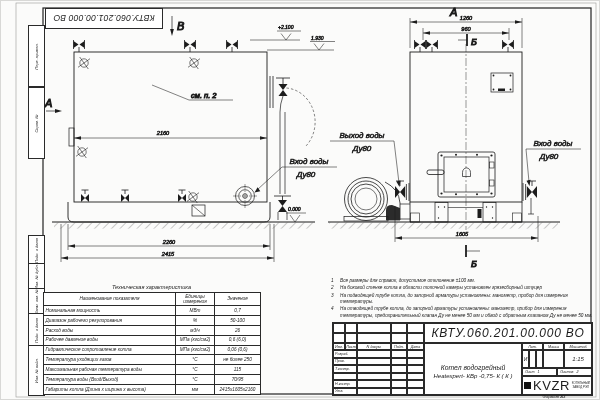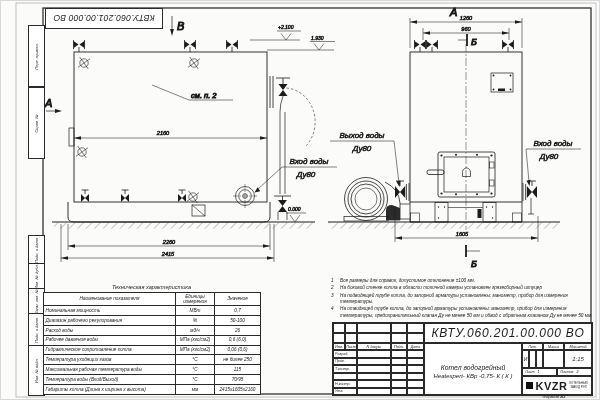--- a/index.html
+++ b/index.html
@@ -30,21 +30,21 @@
   #tb{left:332px;top:322px;width:259px;height:72px;border:1.1px solid #2a2a2a;background:#fff;color:#1c1c1c;}
   #tb .cell{position:absolute;border:0.6px solid #2a2a2a;box-sizing:border-box;font-size:3.7px;
     font-style:italic;display:flex;align-items:center;overflow:hidden;}
   #tb .cc{justify-content:center;text-align:center;}
   #tb-num{left:91px;top:0;width:168px;height:20px;font-size:12px !important;letter-spacing:.8px;}
   #tb-name{left:91px;top:20px;width:98px;height:52px;flex-direction:column;justify-content:flex-start;padding-top:5px;}
   #tb-name .l1{font-size:6.8px;}
   #tb-name .l2{font-size:6px;margin-top:2px;}
   .logo-row{display:flex;align-items:center;gap:2px;}
   .logo-mark{width:7px;height:7px;background:#111;}
-  .logo-name{font-weight:bold;font-style:normal !important;font-size:11px;letter-spacing:.5px;}
+  .logo-name{font-weight:normal;font-style:normal !important;font-size:13px;letter-spacing:.5px;}
   .logo-cap{display:flex;flex-direction:column;font-size:2.9px;line-height:1.15;font-style:normal !important;}
   #format-note{left:517px;top:394px;width:74px;font-size:4.2px;font-style:italic;color:#1c1c1c;text-align:center;}
 </style>
 </head>
 <body>
 
 <div id="photo-border"></div>
 
 <svg class="abs" width="600" height="400" viewBox="0 0 600 400" style="left:0;top:0;">
   <defs>

